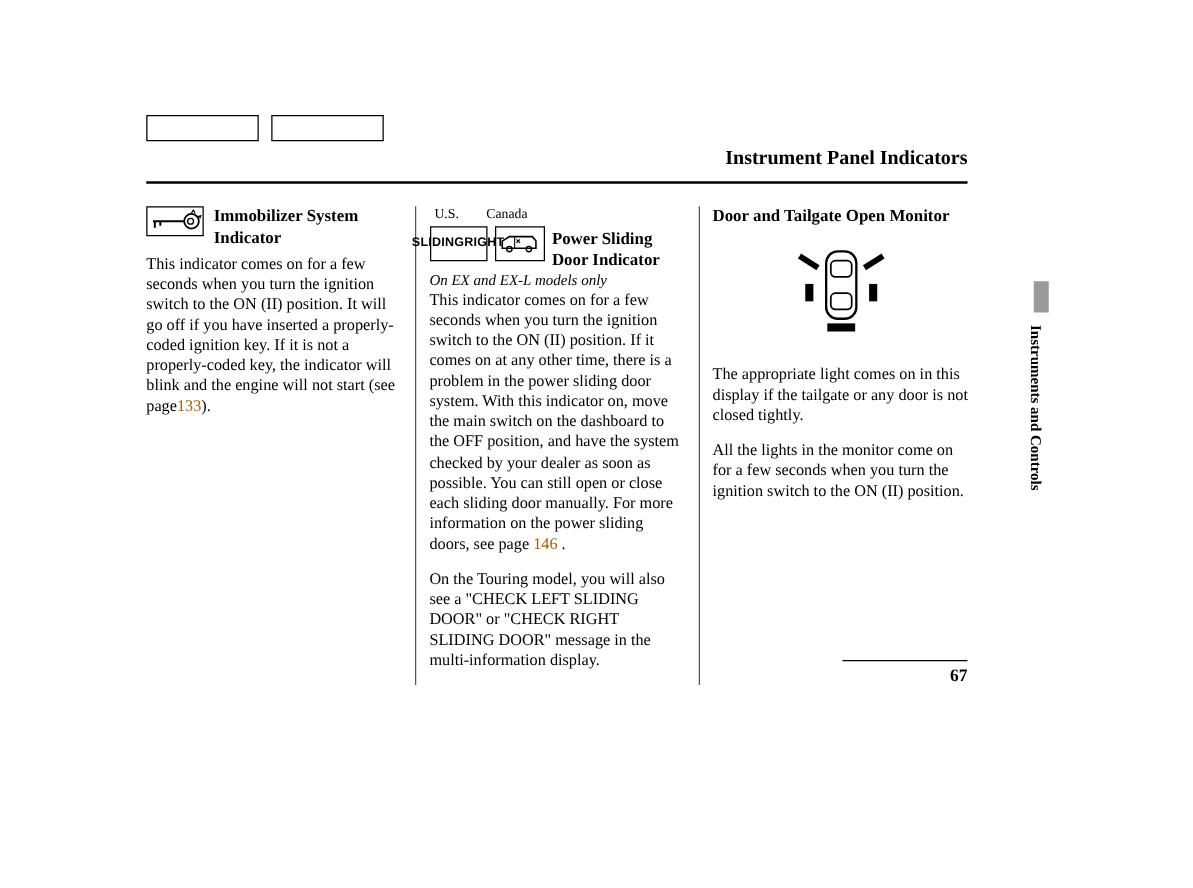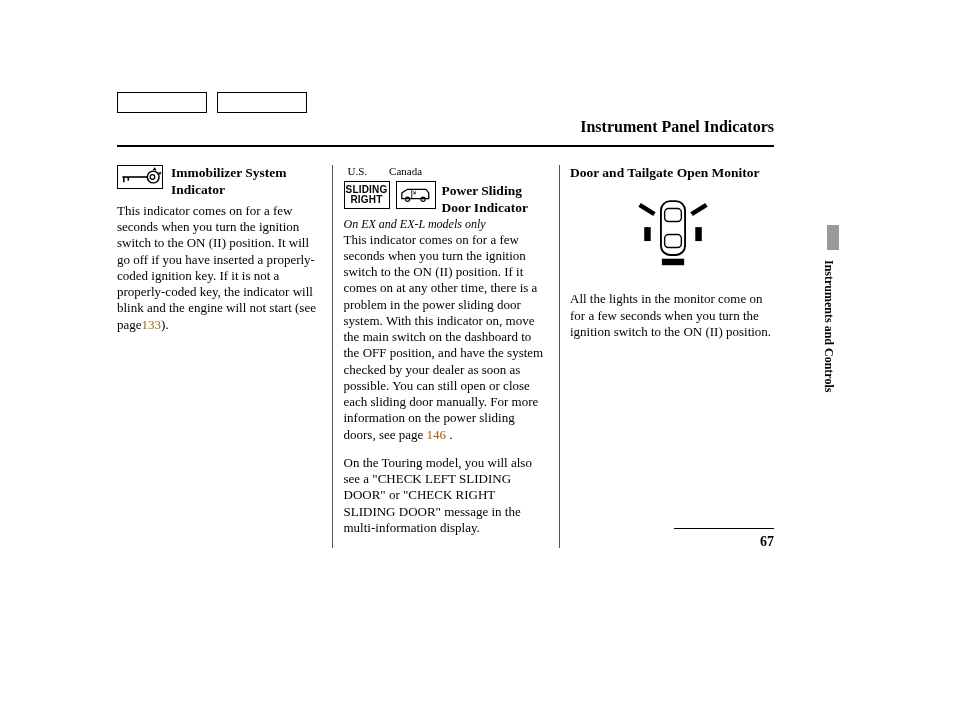--- a/index.html
+++ b/index.html
@@ -69,21 +69,21 @@
     font-size: 18px;
     flex-shrink: 0;
   }
   .small-labels { display: flex; gap: 22px; font-size: 11px; margin-bottom: 2px; padding-left: 4px;}
   .sliding-row { display: flex; align-items: flex-start; gap: 6px; }
   .sliding-text-box {
     border: 1px solid #000;
     width: 46px; height: 28px;
     font-size: 10px; line-height: 1;
     font-weight: bold;
-    display: flex; flex-direction: column; align-items: center; justify-content: center;
+    display: flex; flex-direction: row; align-items: center; justify-content: center;
     letter-spacing: 0.2px;
     font-family: Arial, sans-serif;
     flex-shrink: 0;
   }
   .van-box {
     border: 1px solid #000;
     width: 40px; height: 28px;
     display: flex; align-items: center; justify-content: center;
     flex-shrink: 0;
   }
@@ -197,20 +197,21 @@
         <rect x="61" y="48" width="18" height="14" rx="4" fill="none" stroke="#000" stroke-width="1.5"></rect>
 
         <line x1="34" y1="16" x2="50" y2="26" stroke="#000" stroke-width="5"></line>
         <line x1="106" y1="16" x2="90" y2="26" stroke="#000" stroke-width="5"></line>
 
         <rect x="39" y="40" width="7" height="15" fill="#000"></rect>
         <rect x="94" y="40" width="7" height="15" fill="#000"></rect>
 
         <rect x="58" y="74" width="24" height="7" fill="#000"></rect>
       </svg>
+      <p>The appropriate light comes on in this display if the tailgate or any door is not closed tightly.</p>
       <p>All the lights in the monitor come on for a few seconds when you turn the ignition switch to the ON (II) position.</p>
     </div>
 
   </div>
 
   <div class="side-tab"></div>
   <div class="side-section-label">Instruments and Controls</div>
 
   <div class="pn-rule"></div>
   <div class="page-number">67</div>

